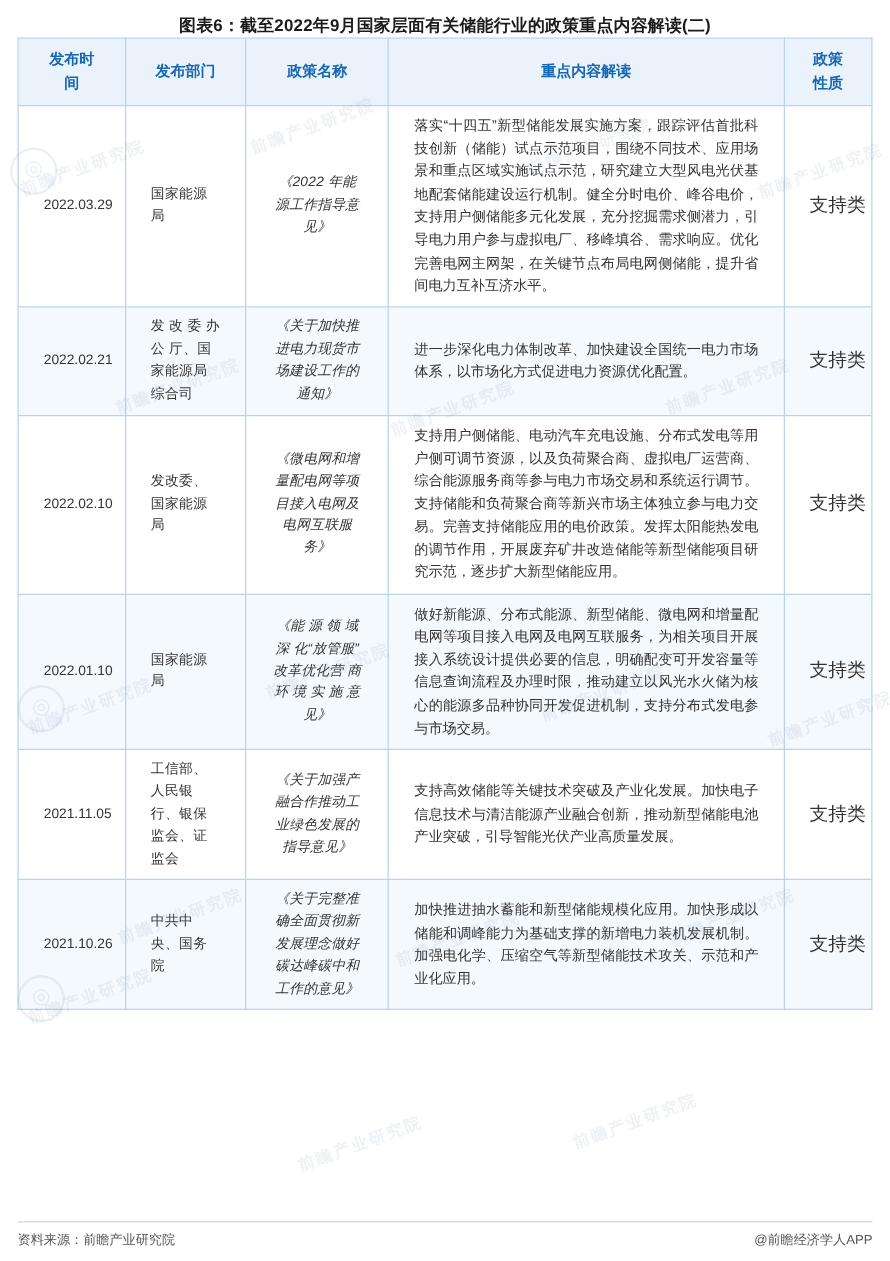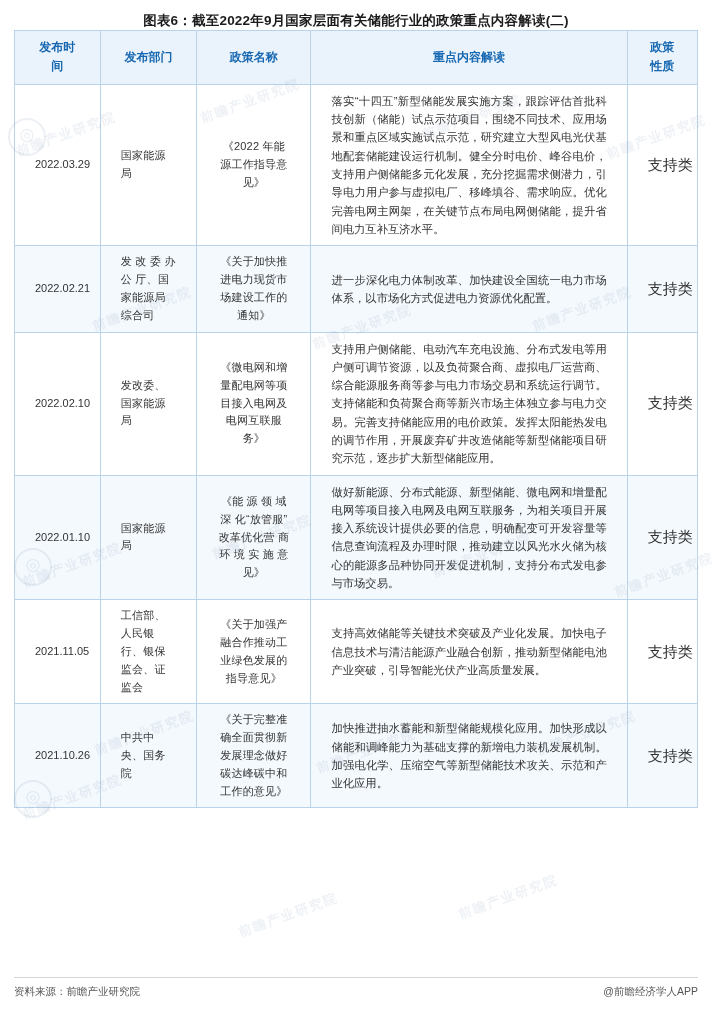--- a/index.html
+++ b/index.html
@@ -63,20 +63,21 @@
     text-align: left;
     color: #333;
     font-size: 11px;
     letter-spacing: 0.3px;
   }
   td.name {
     text-align: center;
     color: #333;
     font-size: 11px;
     letter-spacing: 0.2px;
+    font-style: italic;
   }
   td.content {
     text-align: justify;
     color: #333;
     font-size: 11.3px;
     line-height: 1.72;
   }
   td.kind {
     text-align: right;
     color: #333;

